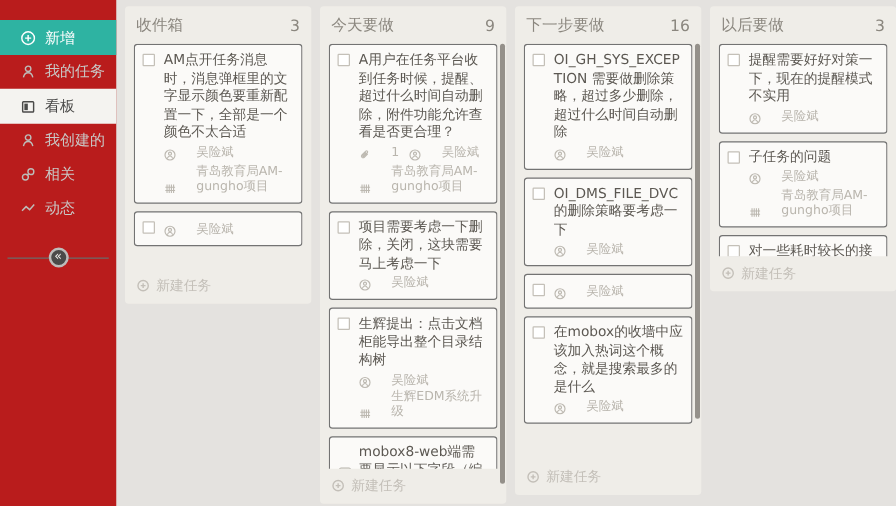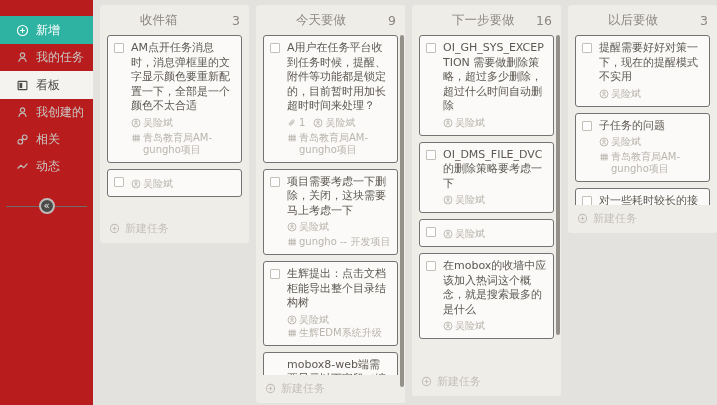--- a/index.html
+++ b/index.html
@@ -25,32 +25,32 @@
 
   
   .main { flex:1; padding:5px 2px 0 7px; display:flex; gap:7px; align-items:flex-start; }
   .column { width:149px; flex:0 0 149px; background:#efede8; border-radius:3px;
             padding:0 7px; display:flex; flex-direction:column; position:relative; }
   .column:nth-child(1){ height:238px; }
   .column:nth-child(2){ height:398px; }
   .column:nth-child(3){ height:391px; }
   .column:nth-child(4){ height:228px; }
   .column-header { display:flex; justify-content:space-between; align-items:center;
-                   padding:7px 2px 6px 2px; font-size:12.5px; color:#8b877f;margin-left:31px; }
+                   padding:7px 2px 6px 2px; font-size:12.5px; color:#8b877f; }
   .cards { flex:1; overflow:hidden; }
   .card { background:#fbfaf8; border:1px solid #737373; border-radius:3px;
           padding:5px 6px 6px 6px; display:flex; gap:5px; margin-bottom:6px; cursor:pointer; }
   .card-left { width:12px; flex:0 0 12px; padding-top:2px; color:#b5b1a9; }
   .checkbox { width:10px; height:10px; border:1px solid #c4c0b8; background:#fff; border-radius:1px; }
   .card-left .icon { width:12px; height:12px; }
   .card-body { flex:1; min-width:0; }
   .card-title { font-size:11px; line-height:14.5px; color:#5c5852; word-break:break-word; overflow-wrap:anywhere; }
   .meta-row { margin-top:3px; font-size:10px; line-height:12px; color:#b9b5ad;
               display:flex; flex-wrap:wrap; column-gap:8px; row-gap:1px; }
-  .meta-item { display:inline-flex; align-items:flex-start; gap:2px; }
+  .meta-item { display:inline-flex; align-items:flex-end; gap:16px; }
   .meta-item .icon { width:10px; height:10px; flex:0 0 10px; margin-top:1px; color:#bcb8b0; }
   .column-footer { padding:6px 2px 7px 2px; font-size:11px; color:#c3bfb8;
                    display:flex; align-items:center; gap:5px; cursor:pointer; }
   .column-footer .icon { width:11px; height:11px; color:#c3bfb8; }
   .col-scrollbar { position:absolute; right:1px; top:30px; width:4px;
                    background:#94908a; border-radius:2px; }
   .column:nth-child(2) .col-scrollbar { height:352px; }
   .column:nth-child(3) .col-scrollbar { height:300px; }
 </style>
 </head>
@@ -190,21 +190,21 @@
     <div class="column-header">
       <span class="col-title">今天要做</span>
       <span class="col-count">9</span>
     </div>
     <div class="cards">
           <article class="card">
             <div class="card-left">
               <div class="checkbox"></div>
             </div>
             <div class="card-body">
-              <div class="card-title">A用户在任务平台收到任务时候，提醒、附件等功能都是锁定的，目前暂时用加长超时时间来处理？</div>
+              <div class="card-title">A用户在任务平台收到任务时候，提醒、超过什么时间自动删除，附件功能允许查看是否更合理？</div>
               <div class="meta-row">
                 <span class="meta-item">
                   <span class="icon">
                     <svg viewBox="0 0 16 16" fill="none" stroke="currentColor" stroke-width="1.4">
                       <path d="M11.5 6.5l-4.4 4.4a2.1 2.1 0 1 1-3-3l4.9-4.9a1.5 1.5 0 0 1 2.1 2.1l-4.8 4.8a.75.75 0 0 1-1.1-1.1l4.2-4.2"></path>
                     </svg>
                   </span>
                   <span>1</span>
                 </span>
                 <span class="meta-item">
@@ -239,30 +239,20 @@
               <div class="meta-row">
                 <span class="meta-item">
                   <span class="icon">
                     <svg viewBox="0 0 16 16" fill="none" stroke="currentColor" stroke-width="1.5">
                       <circle cx="8" cy="8" r="6.4"></circle>
                       <circle cx="8" cy="6.3" r="1.9"></circle>
                       <path d="M4.6 12.3c.7-2 1.9-3 3.4-3s2.7 1 3.4 3"></path>
                     </svg>
                   </span>
                   <span>吴险斌</span>
-                </span>
-              </div>
-              <div class="meta-row">
-                <span class="meta-item">
-                  <span class="icon">
-                    <svg viewBox="0 0 16 16" fill="none" stroke="currentColor" stroke-width="1.4">
-                      <path d="M4.2 2.5v11M7 2.5v11M9.8 2.5v11M12.6 2.5v11M2 6h12.5M2 10.2h12.5"></path>
-                    </svg>
-                  </span>
-                  <span>gungho -- 开发项目</span>
                 </span>
               </div>
             </div>
           </article>
           <article class="card">
             <div class="card-left">
               <div class="checkbox"></div>
             </div>
             <div class="card-body">
               <div class="card-title">生辉提出：点击文档柜能导出整个目录结构树</div>

